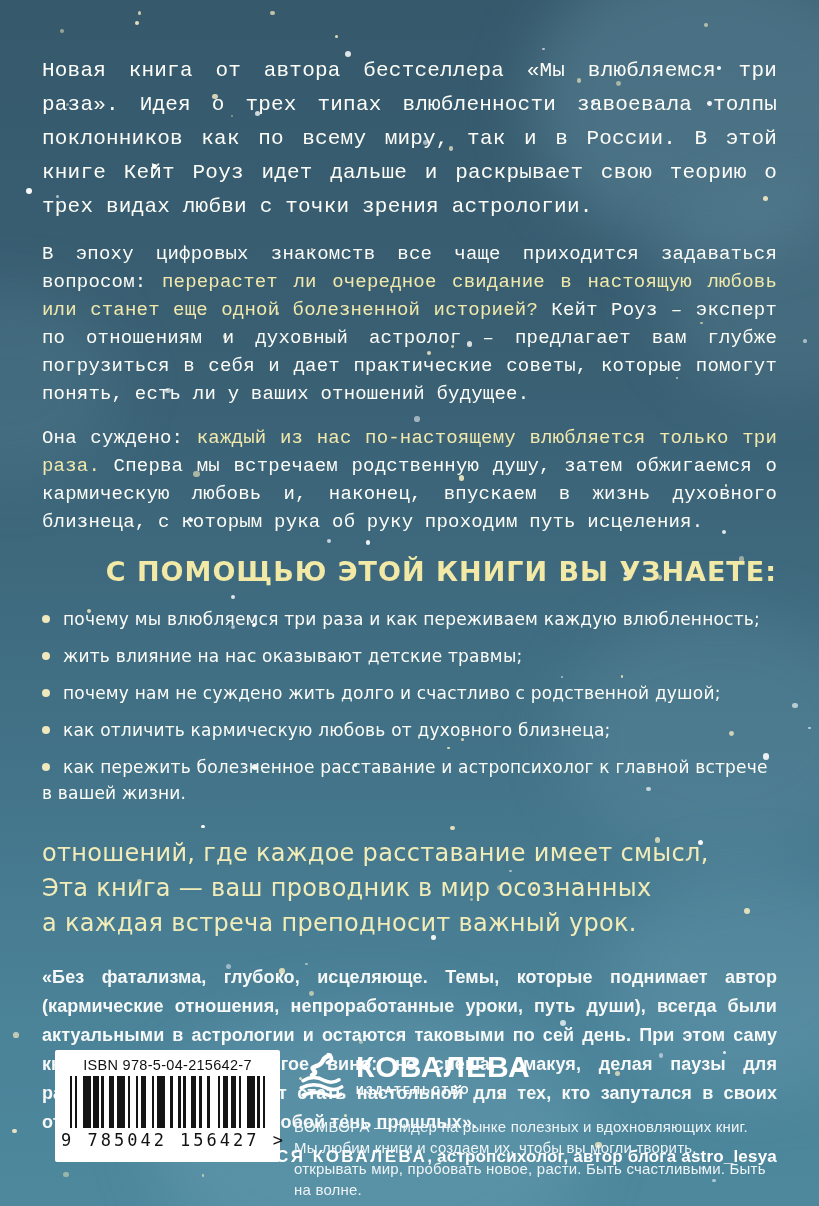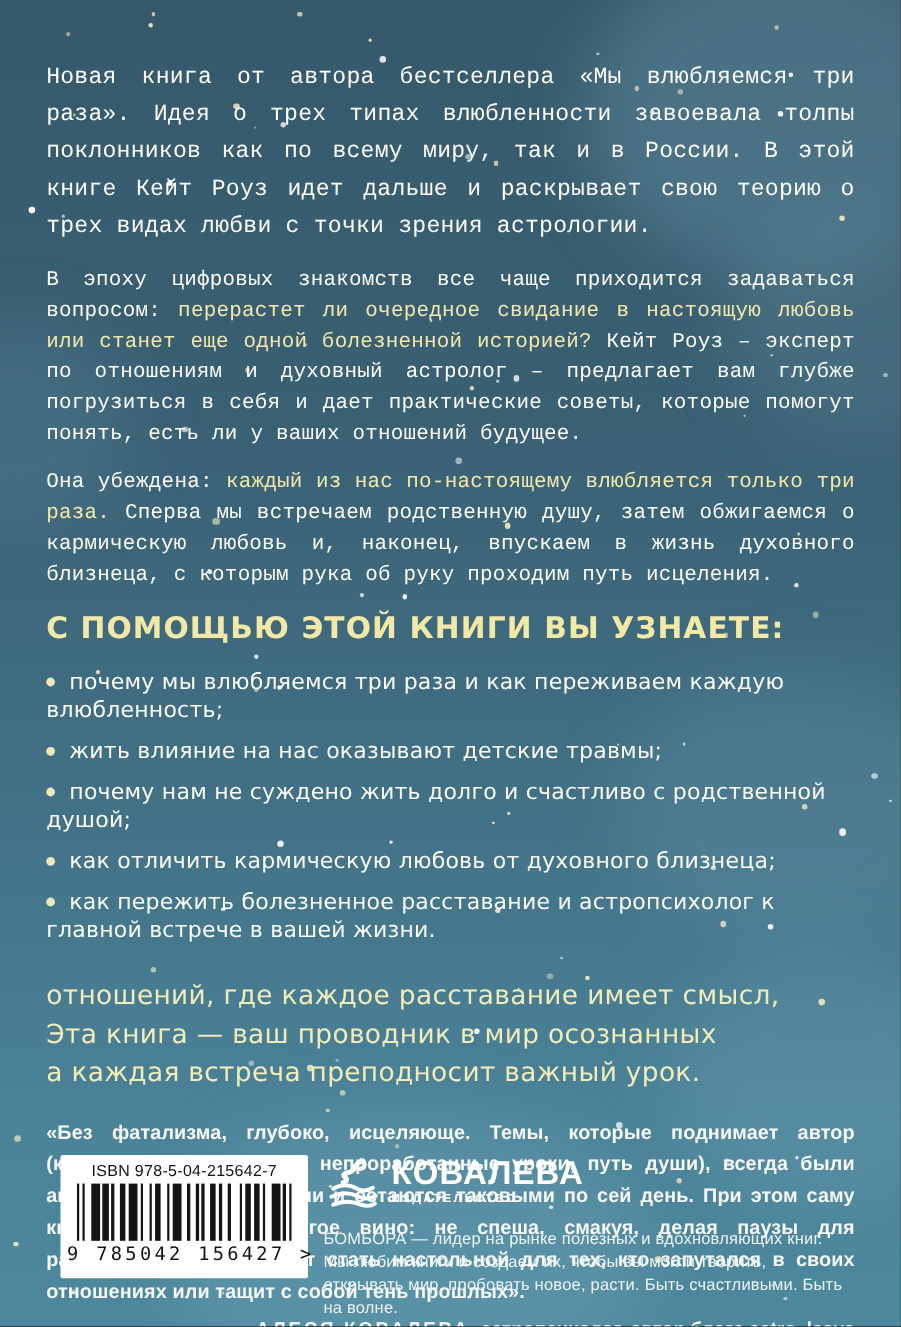--- a/index.html
+++ b/index.html
@@ -30,25 +30,25 @@
     letter-spacing:.2px;
     font-family:Liberation Mono, monospace;
   }
   .body-text.small{font-size:19px;line-height:28px;}
   .hl{color:#f1e9ab;}
   .p1{margin-bottom:16px;}
   .p2{margin-bottom:16px;}
   .p3{margin-bottom:20px;}
   .learn-heading{
     color:#f2e9a6;font-weight:bold;font-size:27px;line-height:32px;
-    letter-spacing:1px;margin:0 0 18px 0;
+    letter-spacing:1px;margin:0 0 18px 0;text-align:right;
   }
   .bullets{list-style:none;margin:0 0 16px 0;padding:0;}
   .bullets li{
-    font-size:20px;line-height:26px;margin-bottom:11px;letter-spacing:.2px;
+    font-size:17px;line-height:26px;margin-bottom:11px;letter-spacing:.2px;
   }
   .dot{
     display:inline-block;width:8px;height:8px;border-radius:50%;
     background:#efe8bc;margin-right:13px;vertical-align:2px;
   }
   .cta{
     color:#f2ecb8;font-size:24px;line-height:35px;letter-spacing:.3px;
     margin:30px 0 22px 0;
   }
   .cta span{display:block;}
@@ -206,21 +206,21 @@
       <div class="star" style="width: 4.85161px; height: 4.85161px; left: 707.29px; top: 101.309px; background: rgb(255, 255, 255); opacity: 0.92;"></div>
       <div class="star" style="width: 4.5574px; height: 4.5574px; left: 448.8px; top: 146.383px; background: rgb(242, 233, 192); opacity: 0.74;"></div>
     </div>
 
   <div class="content">
 
     <p class="body-text p1">Новая книга от автора бестселлера «Мы влюбляемся три раза». Идея о трех типах влюбленности завоевала толпы поклонников как по всему миру, так и в России. В этой книге Кейт Роуз идет дальше и раскрывает свою теорию о трех видах любви с точки зрения астрологии.</p>
 
     <p class="body-text small p2"><span>В эпоху цифровых знакомств все чаще приходится задаваться вопросом: </span><span class="hl">перерастет ли очередное свидание в настоящую любовь или станет еще одной болезненной историей?</span><span> Кейт Роуз – эксперт по отношениям и духовный астролог – предлагает вам глубже погрузиться в себя и дает практические советы, которые помогут понять, есть ли у ваших отношений будущее.</span></p>
 
-    <p class="body-text small p3"><span>Она убеждена: </span><span class="hl">каждый из нас по-настоящему влюбляется только три раза.</span><span> Сперва мы встречаем родственную душу, затем обжигаемся о кармическую любовь и, наконец, впускаем в жизнь духовного близнеца, с которым рука об руку проходим путь исцеления.</span></p>
+    <p class="body-text small p3"><span>Она суждено: </span><span class="hl">каждый из нас по-настоящему влюбляется только три раза.</span><span> Сперва мы встречаем родственную душу, затем обжигаемся о кармическую любовь и, наконец, впускаем в жизнь духовного близнеца, с которым рука об руку проходим путь исцеления.</span></p>
 
     <h2 class="learn-heading">С ПОМОЩЬЮ ЭТОЙ КНИГИ ВЫ УЗНАЕТЕ:</h2>
 
     <ul class="bullets">
       <li><span class="dot"></span><span>почему мы влюбляемся три раза и как переживаем каждую влюбленность;</span></li>
       <li><span class="dot"></span><span>жить влияние на нас оказывают детские травмы;</span></li>
       <li><span class="dot"></span><span>почему нам не суждено жить долго и счастливо с родственной душой;</span></li>
       <li><span class="dot"></span><span>как отличить кармическую любовь от духовного близнеца;</span></li>
       <li><span class="dot"></span><span>как пережить болезненное расставание и астропсихолог к главной встрече в вашей жизни.</span></li>
     </ul>

